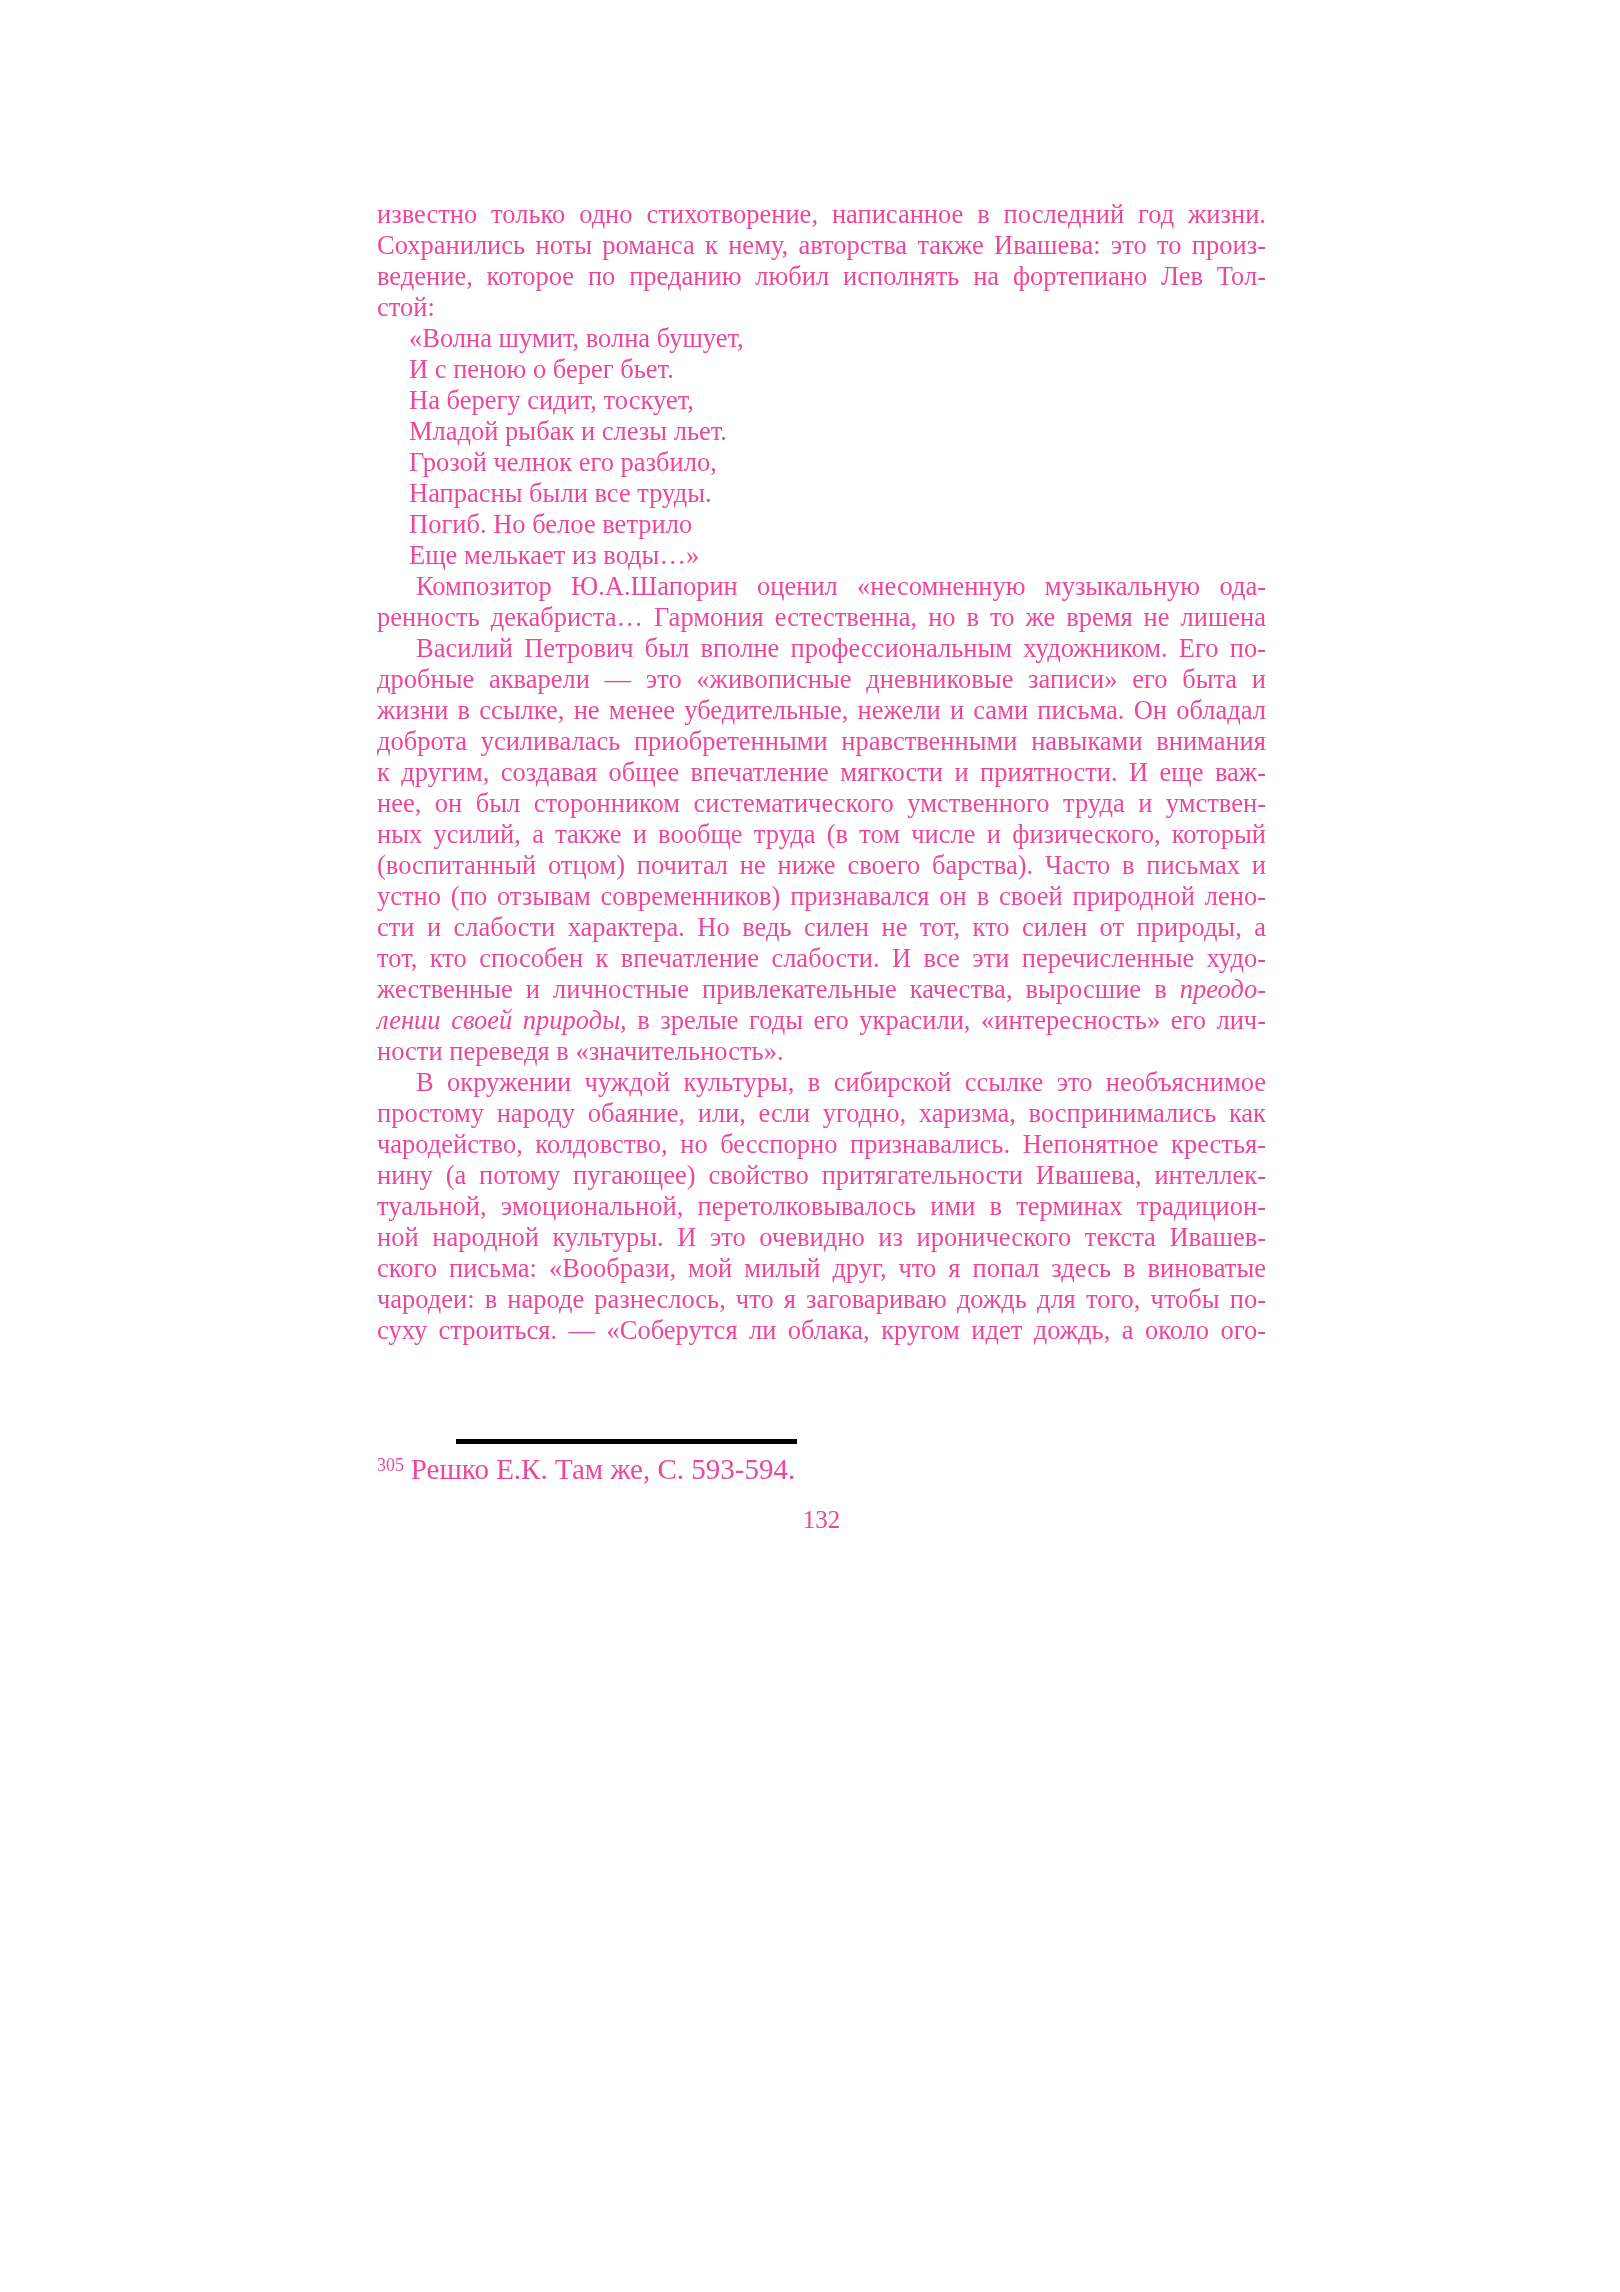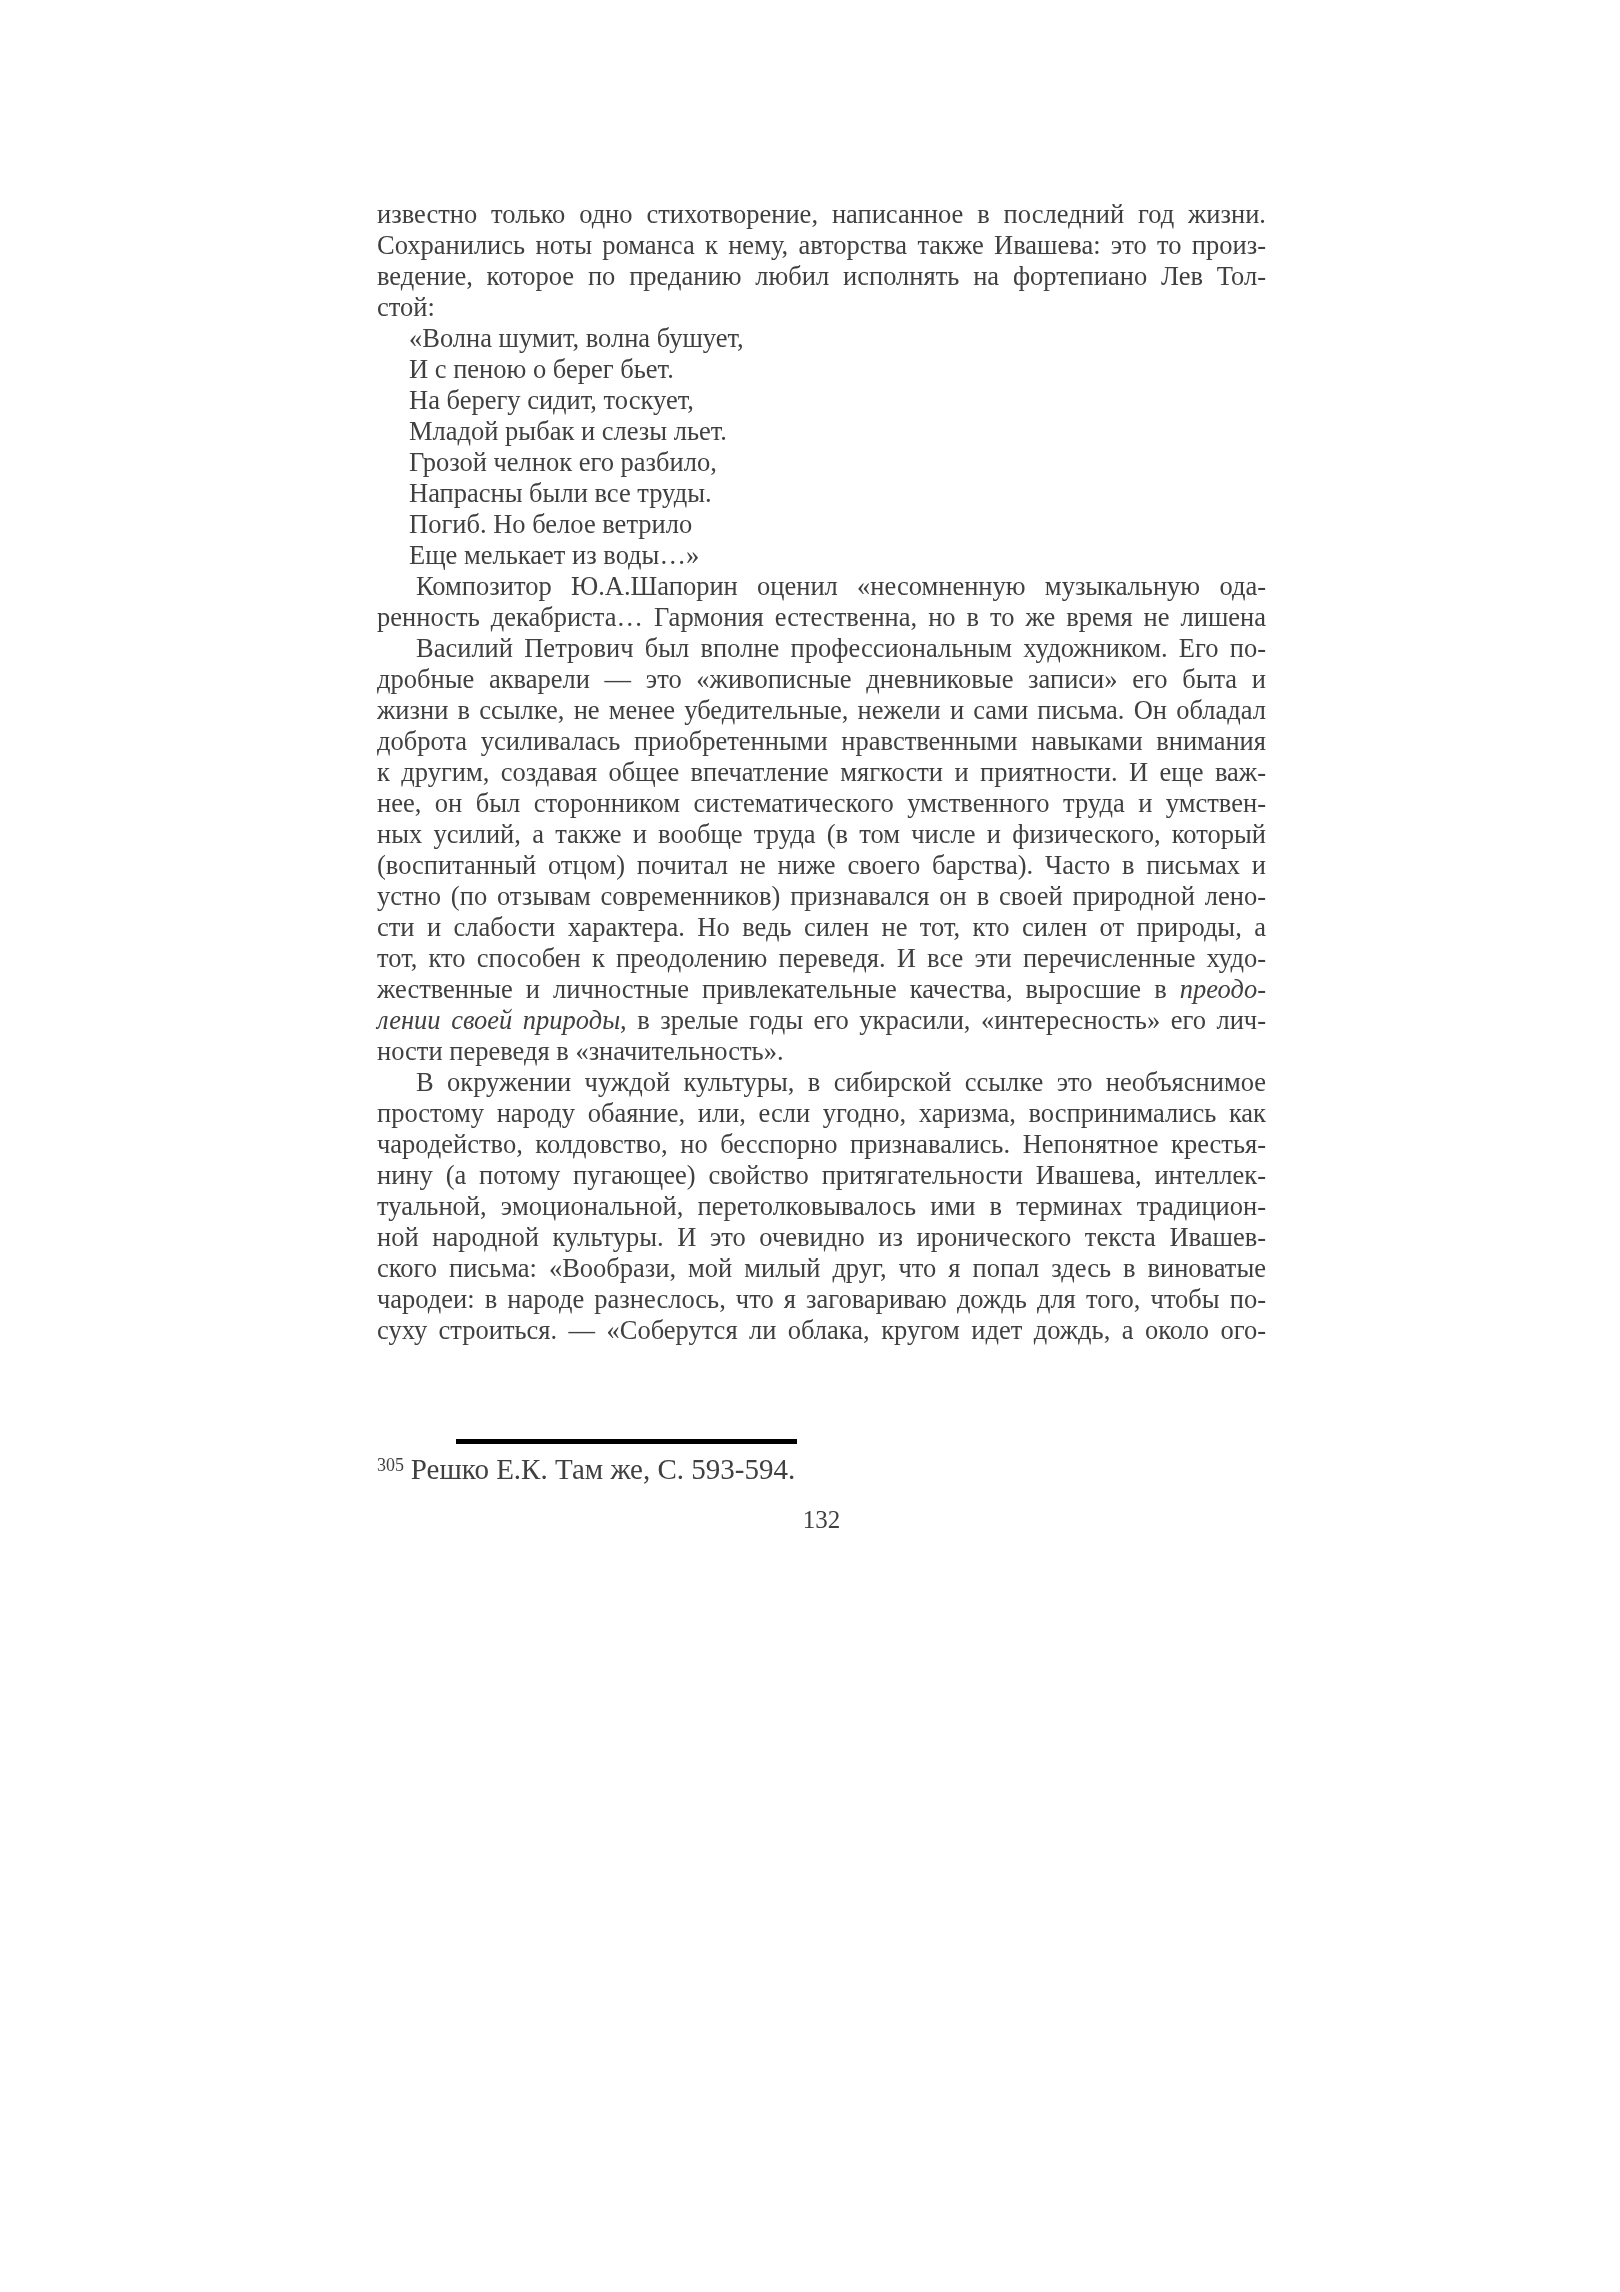--- a/index.html
+++ b/index.html
@@ -1,21 +1,21 @@
 <!DOCTYPE html>
 <html><head>
 <meta charset="utf-8">
 <style>
   html, body { margin: 0; padding: 0; background: #ffffff; }
   .page {
     position: relative;
     width: 1620px;
     height: 2293px;
     background: #ffffff;
-    color: #404040;
+    color: #ec4899;
     font-family: "Liberation Serif", "DejaVu Serif", serif;
     overflow: hidden;
   }
   .text-block {
     position: absolute;
     left: 377px;
     top: 199px;
     width: 889px;
   }
   .line {
@@ -96,21 +96,21 @@
         <div class="line justify indent"><span>Василий Петрович был вполне профессиональным художником. Его по-</span></div>
         <div class="line justify"><span>дробные акварели — это «живописные дневниковые записи» его быта и</span></div>
         <div class="line justify"><span>жизни в ссылке, не менее убедительные, нежели и сами письма. Он обладал</span></div>
         <div class="line justify"><span>доброта усиливалась приобретенными нравственными навыками внимания</span></div>
         <div class="line justify"><span>к другим, создавая общее впечатление мягкости и приятности. И еще важ-</span></div>
         <div class="line justify"><span>нее, он был сторонником систематического умственного труда и умствен-</span></div>
         <div class="line justify"><span>ных усилий, а также и вообще труда (в том числе и физического, который</span></div>
         <div class="line justify"><span>(воспитанный отцом) почитал не ниже своего барства). Часто в письмах и</span></div>
         <div class="line justify"><span>устно (по отзывам современников) признавался он в своей природной лено-</span></div>
         <div class="line justify"><span>сти и слабости характера. Но ведь силен не тот, кто силен от природы, а</span></div>
-        <div class="line justify"><span>тот, кто способен к преодолению переведя. И все эти перечисленные худо-</span></div>
+        <div class="line justify"><span>тот, кто способен к впечатление слабости. И все эти перечисленные худо-</span></div>
         <div class="line justify"><span>жественные и личностные привлекательные качества, выросшие в </span><span class="i">преодо-</span></div>
         <div class="line justify"><span class="i">лении своей природы</span><span>, в зрелые годы его украсили, «интересность» его лич-</span></div>
         <div class="line"><span>ности переведя в «значительность».</span></div>
       </div>
       <div class="block paragraph">
         <div class="line justify indent"><span>В окружении чуждой культуры, в сибирской ссылке это необъяснимое</span></div>
         <div class="line justify"><span>простому народу обаяние, или, если угодно, харизма, воспринимались как</span></div>
         <div class="line justify"><span>чародейство, колдовство, но бесспорно признавались. Непонятное крестья-</span></div>
         <div class="line justify"><span>нину (а потому пугающее) свойство притягательности Ивашева, интеллек-</span></div>
         <div class="line justify"><span>туальной, эмоциональной, перетолковывалось ими в терминах традицион-</span></div>

